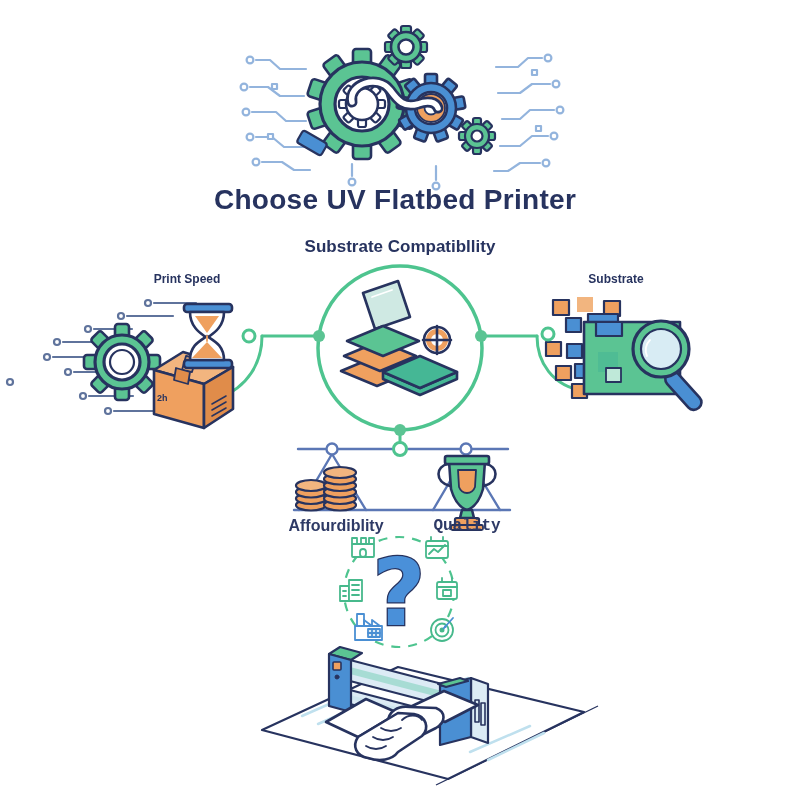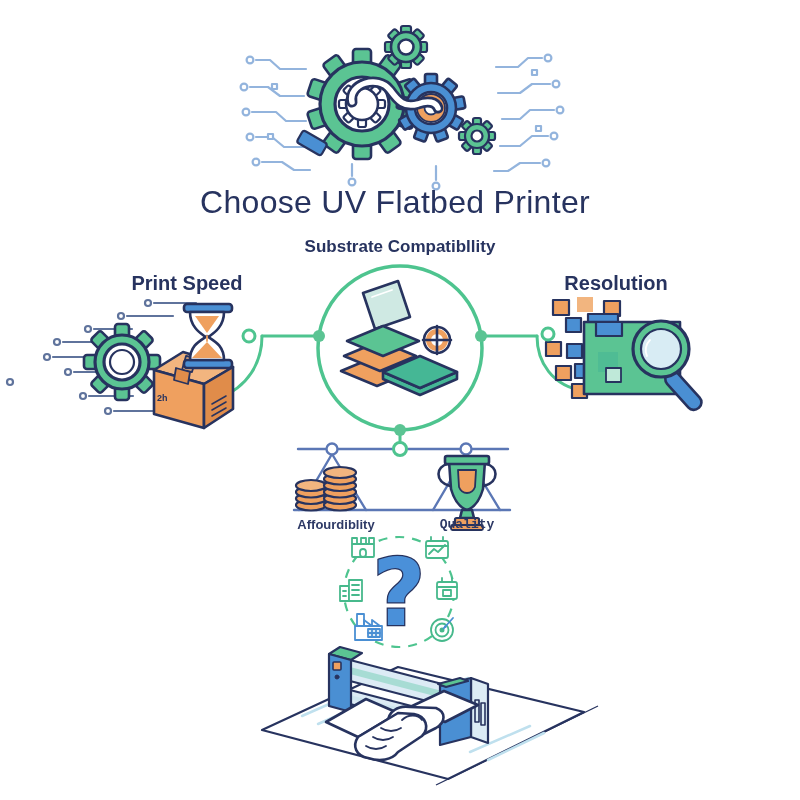--- a/index.html
+++ b/index.html
@@ -7,26 +7,26 @@
     --mint:#bfe9d9; --teal:#45b795; --blue:#4a8fd3; --blue-dark:#3c76b4;
     --blue-pale:#dcebf5; --circuit:#93b4dd; --slate:#5f739c; --beam:#5b77b5;
     --orange:#efa05f; --orange-dark:#e08c4a; --orange-pale:#f2b57f;
     --glass:#cfe9e3; --question-blue:#4a90d9; --teal-icon:#47b98c; --lens:#d8ecf4;
   }
   html,body{margin:0;padding:0;background:#fff;}
   .canvas{position:relative;width:800px;height:800px;background:#fff;overflow:hidden;
           font-family:"Liberation Sans",sans-serif;}
   .scene{position:absolute;left:0;top:0;}
   .label{position:absolute;color:var(--navy);text-align:center;}
-  .title{left:0;right:10px;top:184px;font-size:32px;font-weight:400;letter-spacing:.3px;}
+  .title{left:0;right:10px;top:184px;font-size:28px;font-weight:700;letter-spacing:.3px;}
   .subtitle{left:0;right:0;top:237px;font-size:17px;font-weight:700;}
-  .node-label{width:220px;font-size:20px;font-weight:700;}
+  .node-label{width:220px;font-size:12px;font-weight:700;}
   .node-label.left{left:77px;top:272px;}
   .node-label.right{left:506px;top:272px;}
-  .scale-label{width:160px;font-size:13px;font-weight:600;color:#2e3a66;}
+  .scale-label{width:160px;font-size:16px;font-weight:600;color:#2e3a66;}
   .scale-label.afford{left:256px;top:517px;}
   .scale-label.quality{left:387px;top:517px;font-family:Liberation Mono, monospace;}
   
   .fw{fill:#fff}.fn{fill:none}.fg{fill:var(--green-fill)}.fgl{fill:var(--green-pale)}
   .fmint{fill:var(--mint)}.fteal{fill:var(--teal)}.fo{fill:var(--orange)}
   .fod{fill:var(--orange-dark)}.fol{fill:var(--orange-pale)}.fb{fill:var(--blue)}.fbl{fill:var(--blue-pale)}.fglass{fill:var(--glass)}
   .flens{fill:var(--lens)}.fnavy{fill:var(--navy)}
   .sn{stroke:var(--navy)}.sg{stroke:var(--green)}.sc{stroke:var(--circuit)}
   .ss{stroke:var(--slate)}.sbm{stroke:var(--beam)}.so{stroke:var(--orange)}
   .sb{stroke:var(--blue)}.st{stroke:var(--teal-icon)}
@@ -408,16 +408,16 @@
         <path d="M381,728 C387,732 395,732 401,728"></path>
         <path d="M402,720 C408,714 418,714 422,720"></path>
       </g>
     </g>
   </g>
 </svg>
 
 <div class="label title">Choose UV Flatbed Printer</div>
 <div class="label subtitle">Substrate Compatibllity</div>
 <div class="label node-label left">Print Speed</div>
-<div class="label node-label right">Resolution</div>
+<div class="label node-label right">Substrate</div>
 <div class="label scale-label afford">Affourdiblity</div>
 <div class="label scale-label quality">Quality</div>
 </div>
 
 </body></html>

